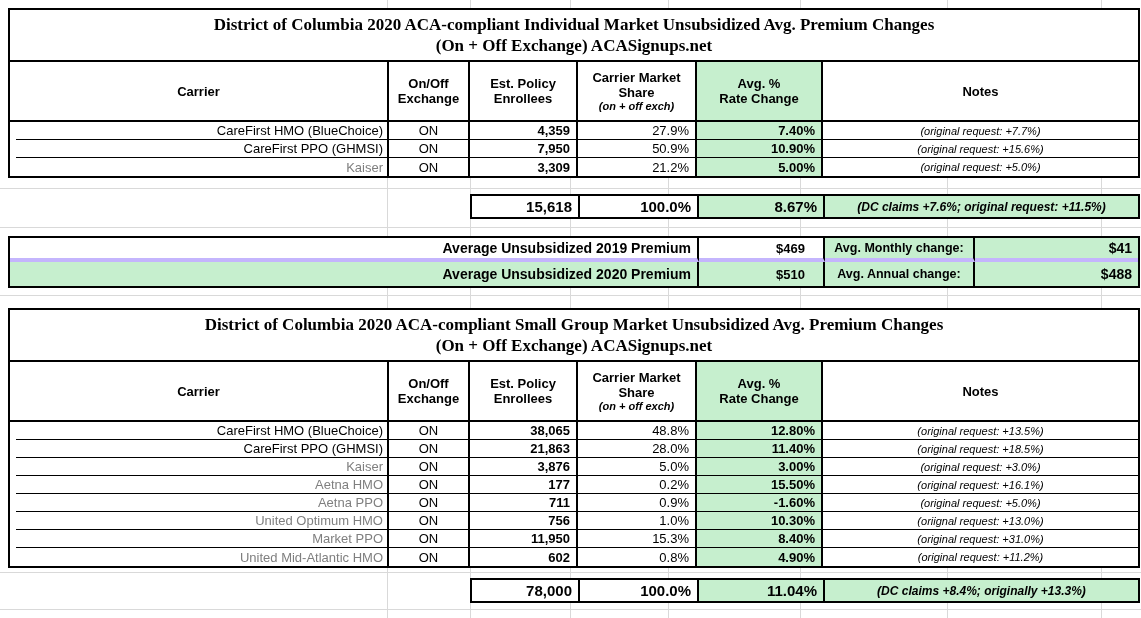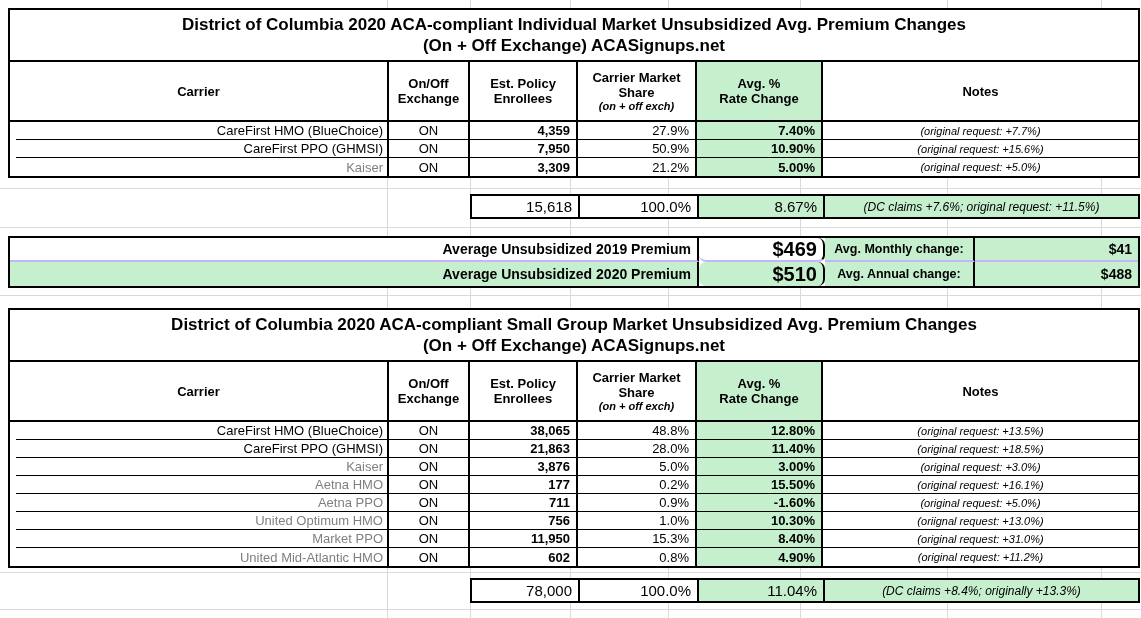--- a/index.html
+++ b/index.html
@@ -17,42 +17,42 @@
   .gh{position:absolute;left:0;width:1141px;height:1px;background:var(--grid);z-index:1;}
 
   .block{position:absolute;background:#fff;border:2px solid #000;box-sizing:content-box;display:grid;z-index:2;}
 
   #t1{left:8px;top:8px;width:1128px;grid-template-columns:379px 81px 108px 119px 126px 315px;grid-template-rows:52px 60px 18px 18px 18px;}
   #t2{left:8px;top:308px;width:1128px;grid-template-columns:379px 81px 108px 119px 126px 315px;grid-template-rows:52px 60px repeat(8,18px);}
   #tot1{left:470px;top:194px;width:666px;grid-template-columns:108px 119px 126px 313px;grid-template-rows:21px;}
   #tot2{left:470px;top:578px;width:666px;grid-template-columns:108px 119px 126px 313px;grid-template-rows:21px;}
   #sum{left:8px;top:236px;width:1128px;grid-template-columns:689px 126px 150px 163px;grid-template-rows:24px 24px;}
 
-  .title{grid-column:1/-1;border-bottom:2px solid #000;display:flex;flex-direction:column;justify-content:center;align-items:center;text-align:center;font-weight:bold;font-size:17px;line-height:21px;box-sizing:border-box;}
+  .title{grid-column:1/-1;border-bottom:2px solid #000;display:flex;flex-direction:column;justify-content:center;align-items:center;text-align:center;font-weight:bold;font-size:17px;line-height:21px;box-sizing:border-box;font-family:Liberation Serif, serif;}
 
   .hcell{border-right:2px solid #000;border-bottom:2px solid #000;display:flex;flex-direction:column;justify-content:center;align-items:center;text-align:center;font-weight:bold;font-size:13px;line-height:15px;white-space:pre-line;box-sizing:border-box;}
   .hsub{font-size:11px;font-style:italic;line-height:13px;font-weight:bold;}
 
   .dcell{border-right:2px solid #000;border-bottom:1px solid #000;display:flex;align-items:center;font-size:13px;box-sizing:border-box;overflow:hidden;}
   .neb{border-bottom:none !important;}
   .ner{border-right:none !important;}
   .ar{justify-content:flex-end;padding-right:4px;margin-left:6px;}
   .ar6{justify-content:flex-end;padding-right:6px;}
   .ac{justify-content:center;}
   .b{font-weight:bold;}
   .green{background:var(--green);}
   .muted{color:var(--muted);}
   .note{font-style:italic;font-size:11px;}
 
-  .tcell{border-right:2px solid #000;display:flex;align-items:center;justify-content:flex-end;padding-right:6px;font-weight:normal;font-size:15px;box-sizing:border-box;}
+  .tcell{border-right:2px solid #000;display:flex;align-items:center;justify-content:flex-end;padding-right:6px;font-weight:bold;font-size:15px;box-sizing:border-box;}
   .tnote{border-right:none;justify-content:center;padding-right:0;font-size:12px;font-style:italic;background:var(--green);}
 
-  .scell{border-right:2px solid #000;border-bottom:2px solid #c4b5fd;display:flex;align-items:center;box-sizing:border-box;font-weight:bold;}
+  .scell{border-right:2px solid #000;border-bottom:4px solid #c4b5fd;display:flex;align-items:center;box-sizing:border-box;font-weight:bold;}
   .slabel{justify-content:flex-end;padding-right:6px;font-size:14px;}
-  .sval{justify-content:flex-end;padding-right:6px;font-size:20px;border-radius:7px;}
+  .sval{justify-content:flex-end;padding-right:18px;font-size:13px;}
   .schg{justify-content:center;font-size:12.5px;}
   .schgval{justify-content:flex-end;padding-right:6px;font-size:14px;}
 </style>
 </head>
 <body>
 
 <div class="gv" style="left:387px"></div>
 <div class="gv" style="left:470px"></div>
 <div class="gv" style="left:570px"></div>
 <div class="gv" style="left:668px"></div>

